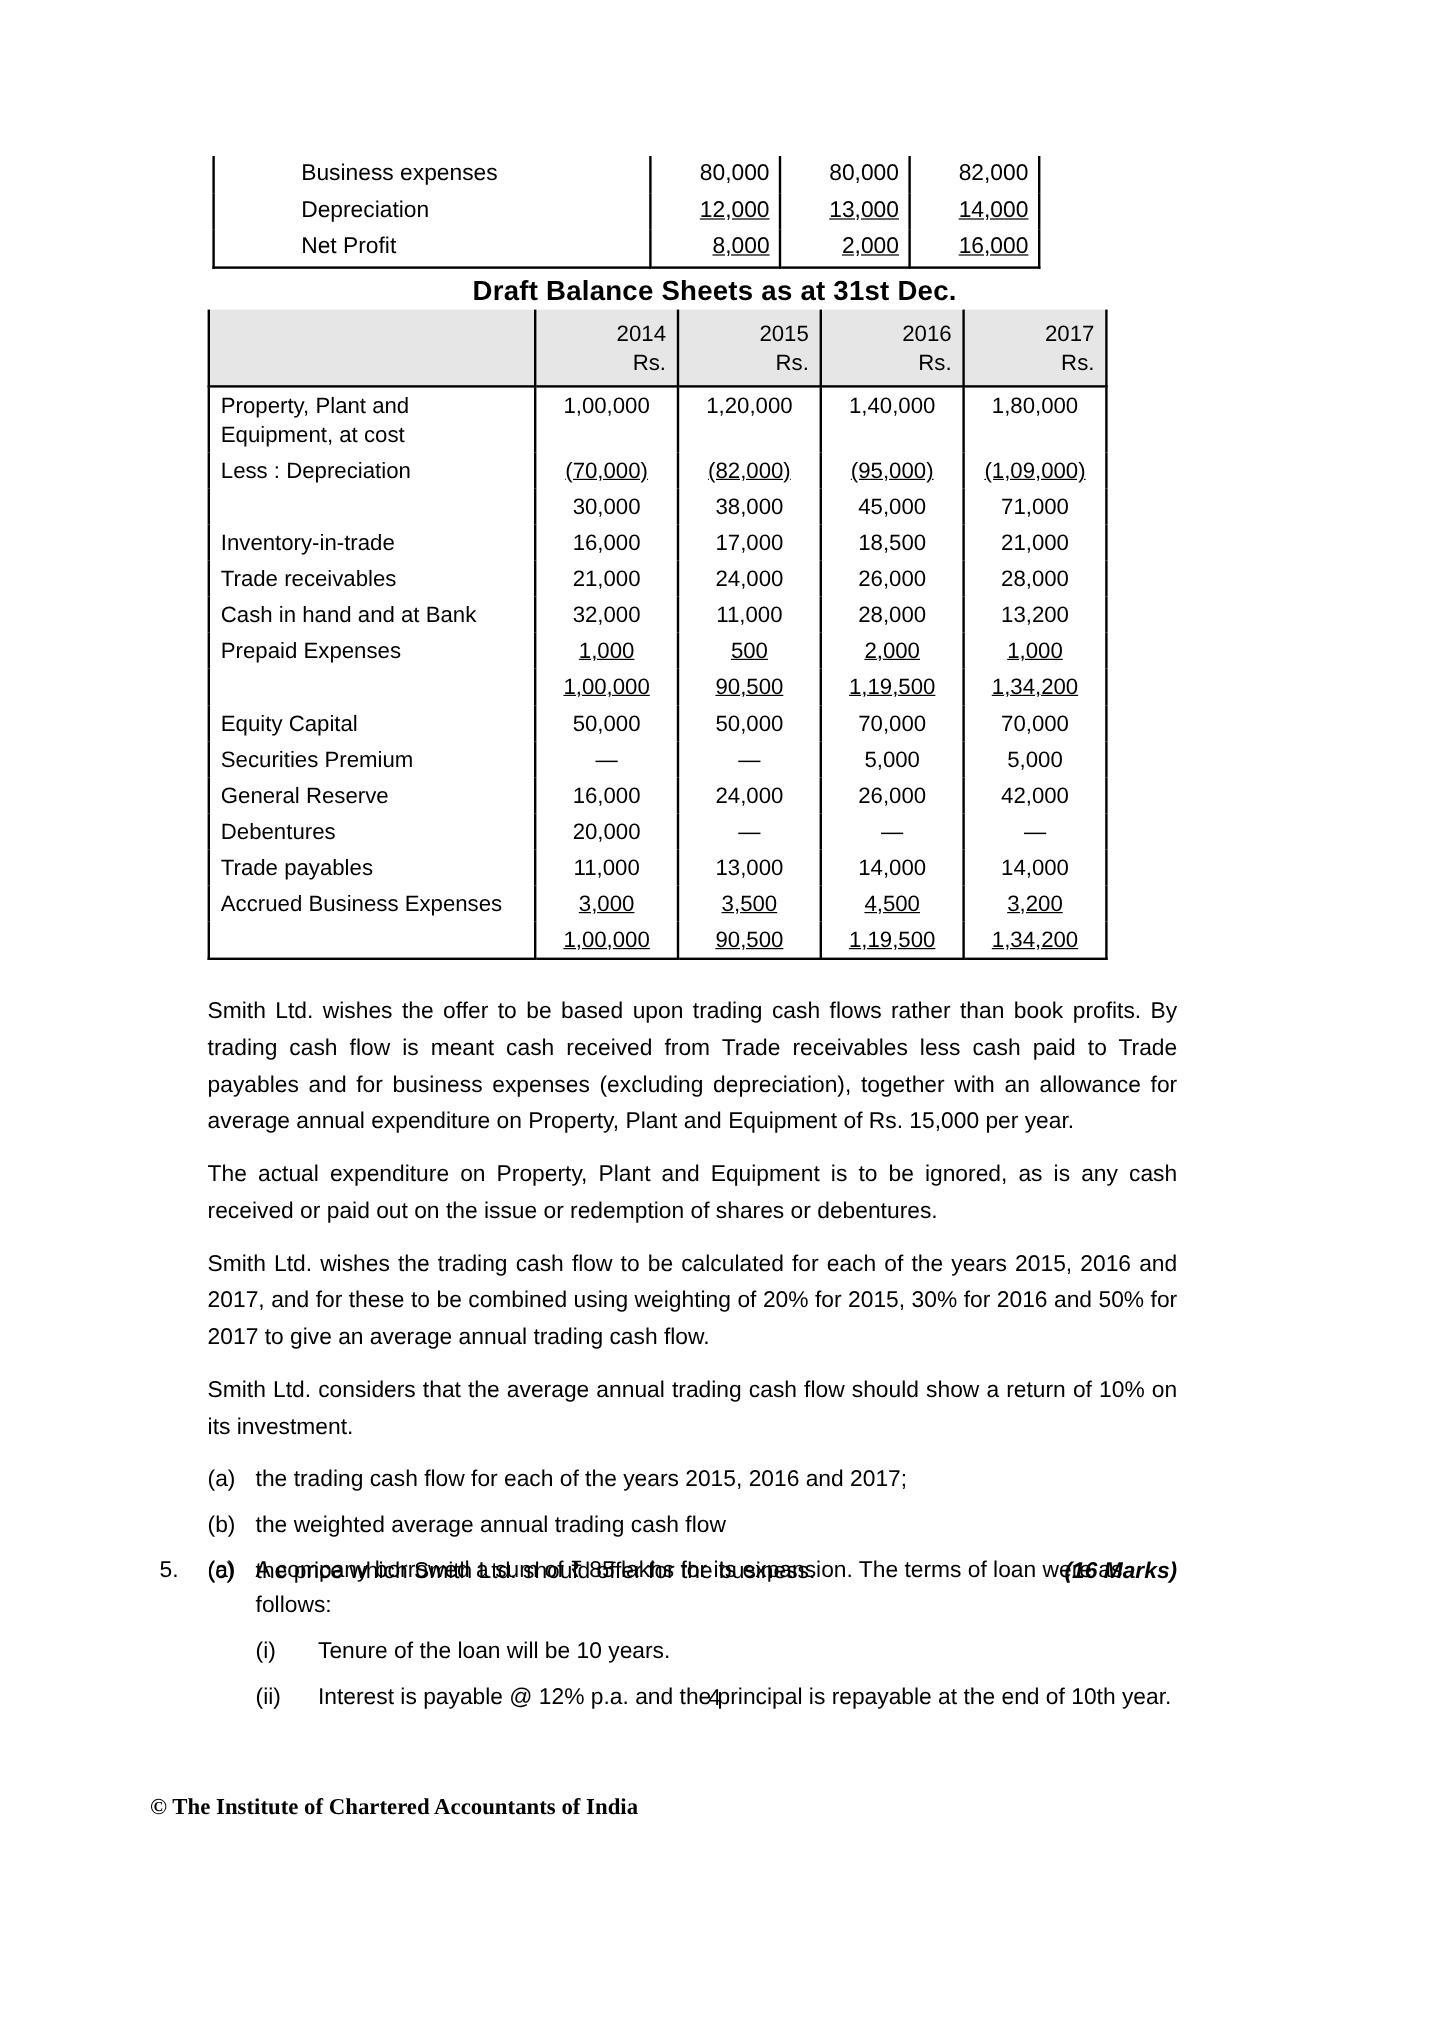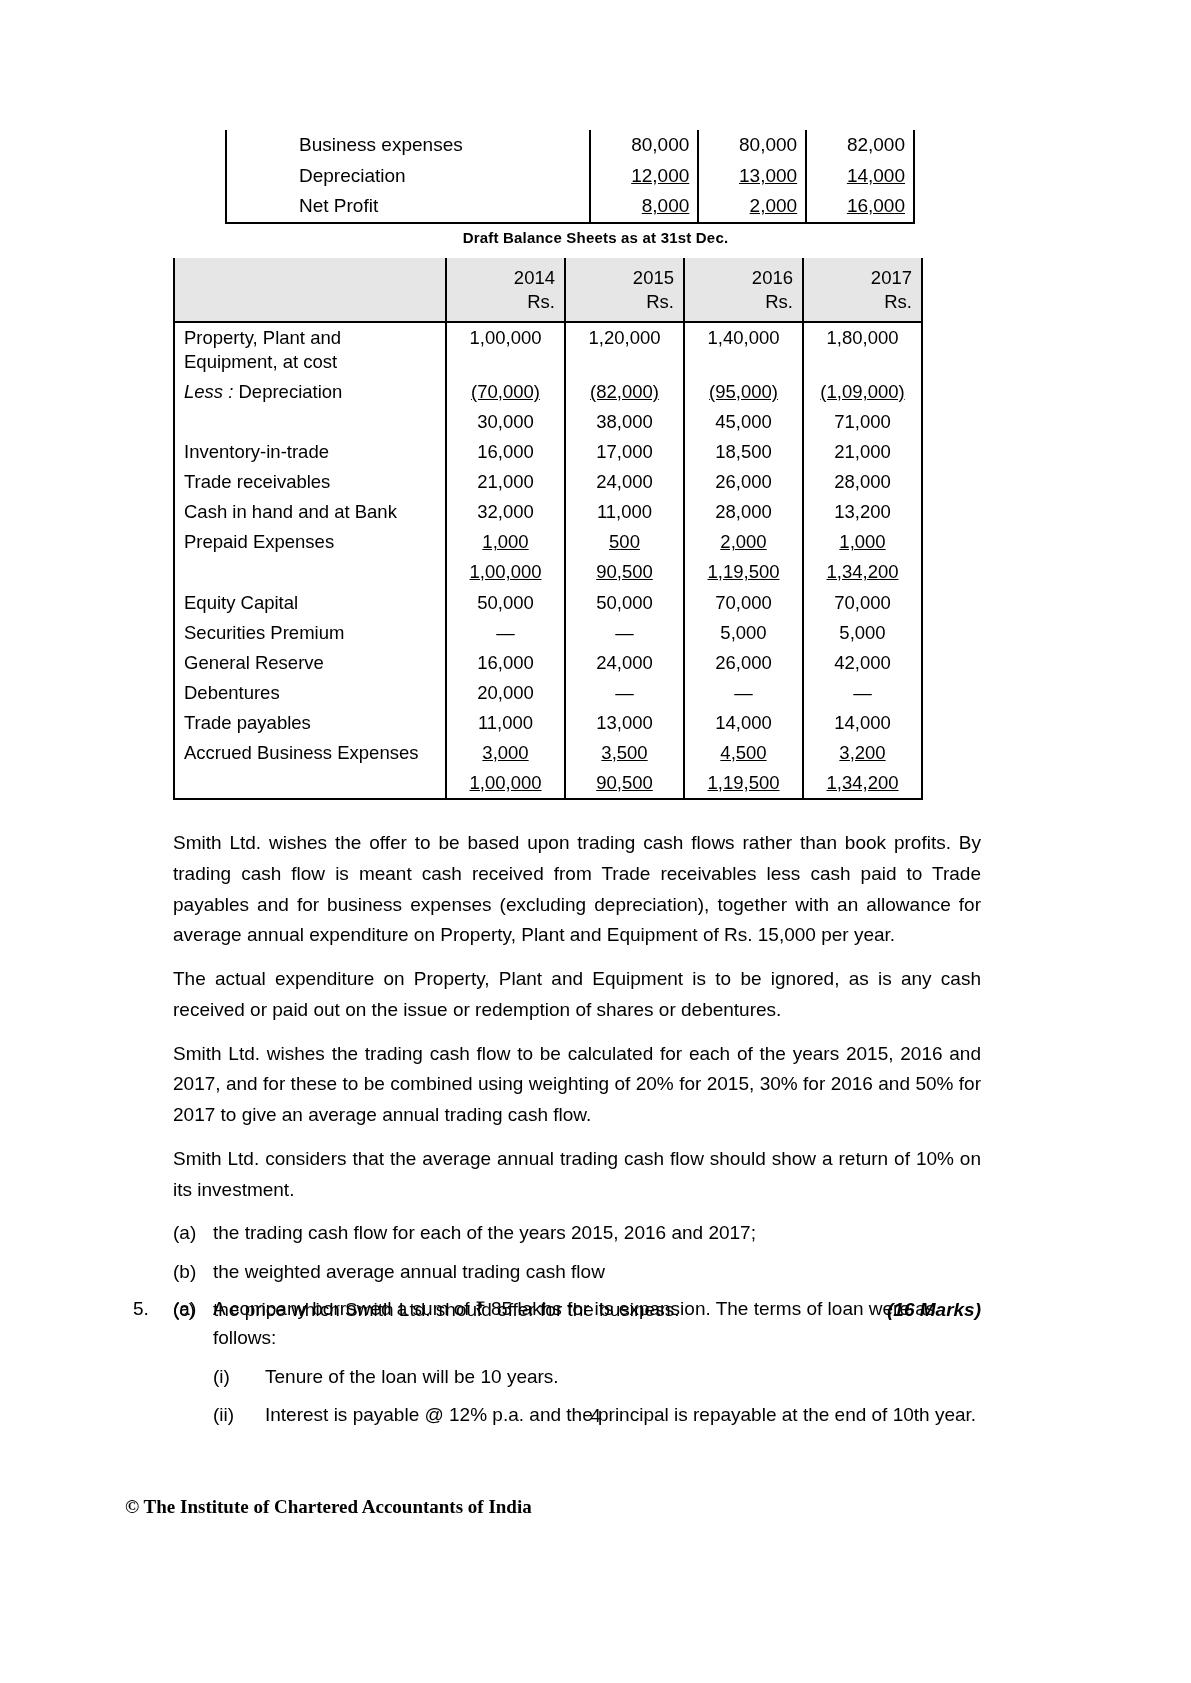--- a/index.html
+++ b/index.html
@@ -26,21 +26,20 @@
   .top-table-wrap {
     position: absolute;
     left: 177px;
     top: 130px;
     width: 690px;
   }
   table.topt {
     border-collapse: collapse;
     width: 690px;
     font-size: 19px;
-    margin-left: 48px;
   }
   table.topt td {
     padding: 2px 8px;
     vertical-align: top;
     line-height: 1.40;
   }
   table.topt td.label {
     text-align: left;
     padding-left: 72px;
     border-left: 2px solid #000;
@@ -57,21 +56,21 @@
   table.topt tr.last td.num { border-bottom: 2px solid #000; }
   .u-single { text-decoration: underline; }
 
   
   .bs-heading {
     position: absolute;
     left: 0;
     top: 229px;
     width: 1191px;
     text-align: center;
-    font-size: 15px;
+    font-size: 23px;
     font-weight: bold;
     letter-spacing: 0.2px;
   }
 
   
   .bs-wrap {
     position: absolute;
     left: 173px;
     top: 258px;
     width: 602px;
@@ -95,21 +94,21 @@
     height: 19px;
   }
   table.bs tr.head td.first { background: #e6e6e6; }
   table.bs tr.headtop td { padding-top: 8px; padding-bottom: 0px; }
   table.bs tr.headbot td { padding-top: 0px; padding-bottom: 7px; border-bottom: 2px solid #000; }
   table.bs td.lab { text-align: left; }
   table.bs td.val { text-align: center; white-space: nowrap; }
   table.bs tr.bottomline td { border-bottom: 2px solid #000; }
   .col-lab { width: 272px; }
   .col-num { width: 119px; }
-  .ital { font-style: italic; }
+  .ital { }
   .ul { text-decoration: underline; margin-top: 32px; }
 
   
   .body {
     position: absolute;
     left: 173px;
     top: 828px;
     width: 808px;
     font-size: 19px;
     line-height: 1.62;

